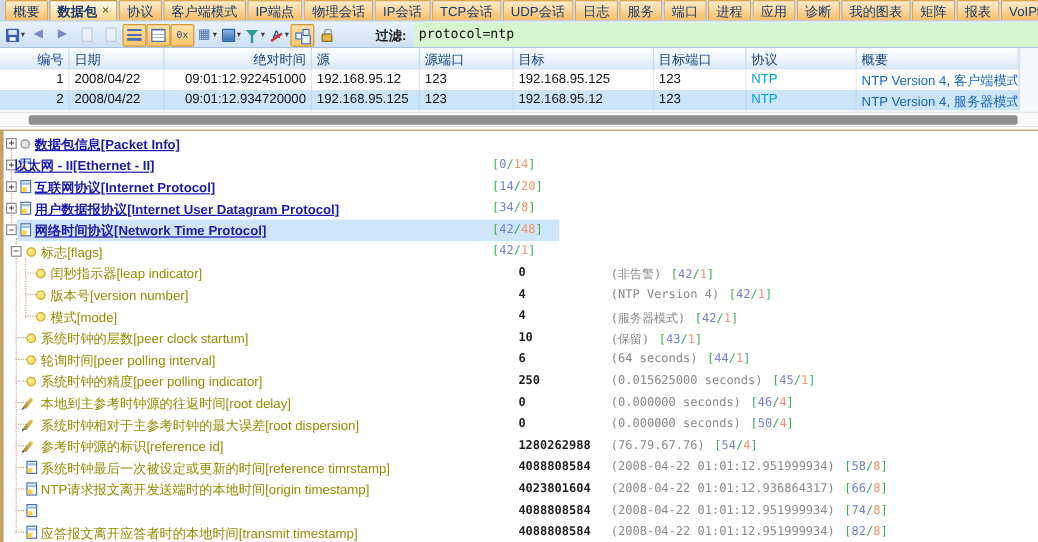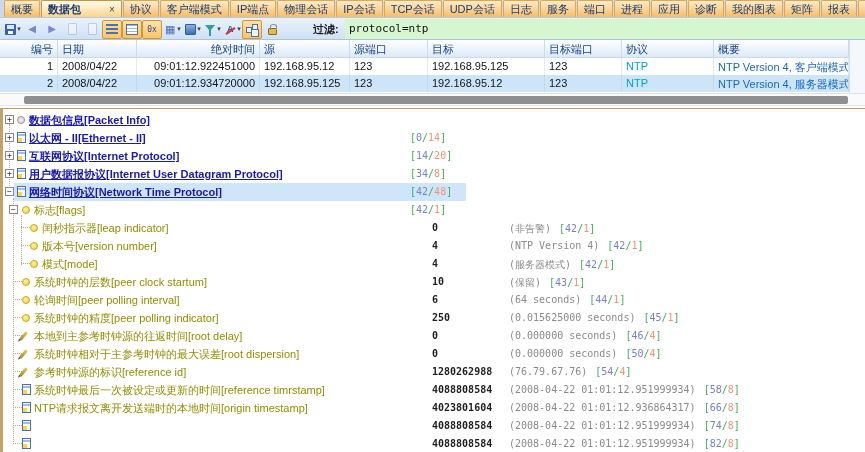--- a/index.html
+++ b/index.html
@@ -6,21 +6,21 @@
   *{box-sizing:border-box;}
   .app{position:relative;width:865px;height:452px;overflow:hidden;
        font-family:"Liberation Sans",sans-serif;background:#fff;}
 
   
   .tabbar{position:absolute;left:0;top:0;width:865px;height:18px;background:#ccd9ec;
           display:flex;align-items:flex-end;padding-left:4px;border-bottom:1px solid #b8c9e2;}
   .tab{height:17px;display:flex;align-items:center;padding:0 6px;font-size:11px;color:#1d3c6e;
        background:linear-gradient(#fdeccb,#f6bd66);border:1px solid #dfa74e;border-bottom:none;
        border-radius:2px 2px 0 0;margin-right:1px;white-space:nowrap;cursor:default;}
-  .tab.active{background:linear-gradient(#fffdf0,#fcd488);font-weight:bold;border-color:#cf9338;gap:24px;}
+  .tab.active{background:linear-gradient(#fffdf0,#fcd488);font-weight:bold;border-color:#cf9338;}
   .tclose{margin-left:4px;font-size:10px;color:#5a3c10;font-weight:normal;}
 
   
   .toolbar{position:absolute;left:0;top:18px;width:865px;height:22px;
            background:linear-gradient(#e9f2fc,#cfe1f5);border-bottom:1px solid #aac4e0;}
   .tgroup{position:absolute;left:2px;top:0;height:22px;display:flex;align-items:center;}
   .tbtn{width:20px;height:19px;margin:0 0;display:flex;align-items:center;justify-content:center;
         border:1px solid transparent;border-radius:2px;position:relative;}
   .tbtn.on{background:linear-gradient(#fde2a8,#fbc468);border-color:#d89430;}
   .tbtn.dis{opacity:.45;}
@@ -297,21 +297,21 @@
     <div class="guide" style="left:13px;top:90px;height:246px;"></div>
     <div class="guide" style="left:21px;top:107px;height:50px;"></div>
   <div class="trow" style="top: 3px;">
         <span class="expand" style="left:5px">+</span>
         <span class="i-circle" style="left:17px"></span>
         <span class="tlabel protocol" style="left:29px">数据包信息[Packet Info]</span>
       </div>
       <div class="trow" style="top: 21px;">
         <span class="expand" style="left:5px">+</span>
         <span class="i-doc" style="left:17px"></span>
-        <span class="tlabel protocol" style="left:29px">以太网 - II[Ethernet - II]</span>
+        <span class="tlabel protocol" style="left:12px">以太网 - II[Ethernet - II]</span>
         <span class="tbr mono"><span class="bg">[</span><span class="bo">0</span><span class="bg">/</span><span class="bl">14</span><span class="bg">]</span></span>
       </div>
       <div class="trow" style="top: 39px;">
         <span class="expand" style="left:5px">+</span>
         <span class="i-doc" style="left:17px"></span>
         <span class="tlabel protocol" style="left:29px">互联网协议[Internet Protocol]</span>
         <span class="tbr mono"><span class="bg">[</span><span class="bo">14</span><span class="bg">/</span><span class="bl">20</span><span class="bg">]</span></span>
       </div>
       <div class="trow" style="top: 57px;">
         <span class="expand" style="left:5px">+</span>
@@ -411,17 +411,18 @@
       </div>
       <div class="trow" style="top: 309px;">
         <span class="stub" style="left:13px;width:9px"></span>
         <span class="i-doc" style="left:22px"></span>
         <span class="tval mono">4088808584</span>
         <span class="tdet mono">(2008-04-22 01:01:12.951999934)<span class="brk"><span class="bg">[</span><span class="bo">74</span><span class="bg">/</span><span class="bl">8</span><span class="bg">]</span></span></span>
       </div>
       <div class="trow" style="top: 327px;">
         <span class="stub" style="left:13px;width:9px"></span>
         <span class="i-doc" style="left:22px"></span>
+        <span class="tlabel field" style="left:34px">应答报文离开应答者时的本地时间[transmit timestamp]</span>
         <span class="tval mono">4088808584</span>
         <span class="tdet mono">(2008-04-22 01:01:12.951999934)<span class="brk"><span class="bg">[</span><span class="bo">82</span><span class="bg">/</span><span class="bl">8</span><span class="bg">]</span></span></span>
       </div>
     </div>
 </div>
 
 </body></html>

